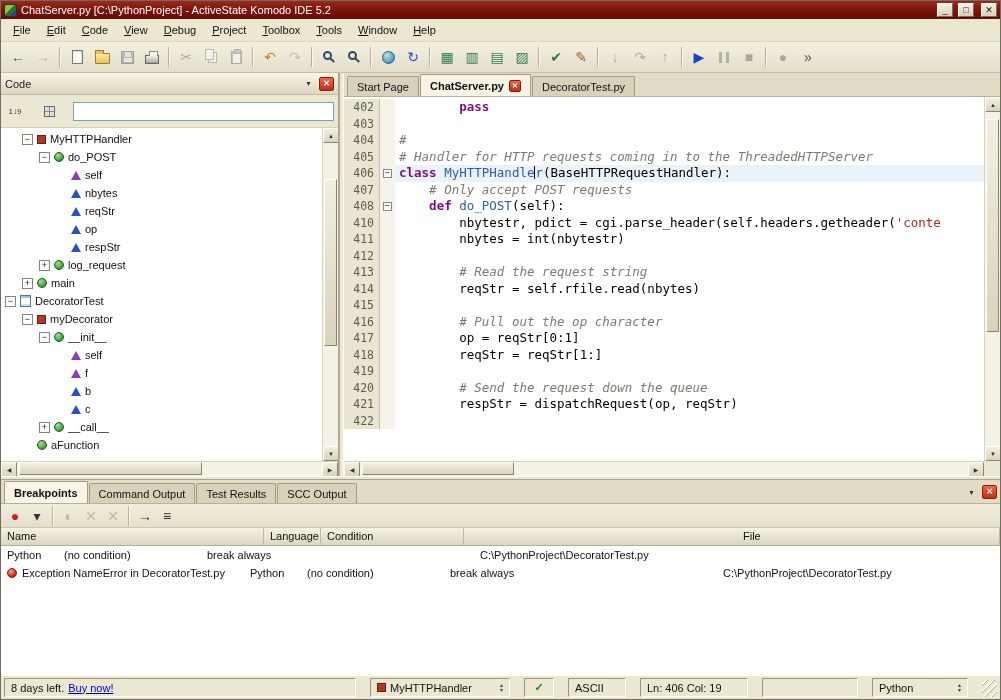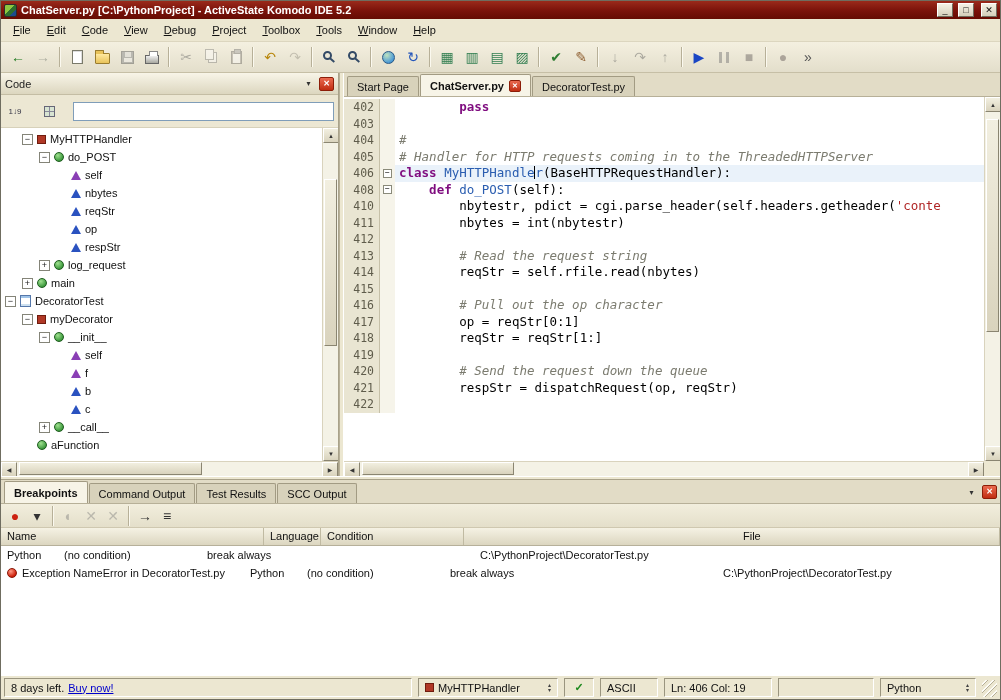--- a/index.html
+++ b/index.html
@@ -3,21 +3,21 @@
 <meta charset="utf-8">
 <style>
   *{margin:0;padding:0;box-sizing:border-box;}
   html,body{width:1001px;height:700px;overflow:hidden;}
   body{font-family:"Liberation Sans",sans-serif;font-size:11px;background:#ece7d1;color:#111;}
   .window{width:1001px;height:700px;border:1px solid #6f6d60;display:flex;flex-direction:column;background:#ece7d1;}
 
   
   .titlebar{height:18px;flex:none;background:linear-gradient(180deg,#9a2a1b,#7a120a 55%,#650b02);display:flex;align-items:center;padding:0 3px;gap:4px;}
   .title-icon{width:13px;height:13px;flex:none;border:1px solid #2c2c2c;border-radius:2px;background:linear-gradient(135deg,#8cc63f 0 45%,#2d6f2d 45% 70%,#1c4d8c 70%);}
-  .title-text{flex:1;color:#fff;font-weight:bold;font-size:11px;white-space:nowrap;overflow:hidden;}
+  .title-text{flex:1;color:#fff;font-weight:normal;font-size:11px;white-space:nowrap;overflow:hidden;}
   .win-btn{width:16px;height:14px;flex:none;background:linear-gradient(#f4f1e4,#d5cfba);border:1px solid;border-color:#fff #6f6d5e #6f6d5e #fff;font-size:9px;line-height:12px;text-align:center;color:#111;margin-left:1px;}
   .win-btn.close{margin-left:3px;}
 
   
   .menubar{height:23px;flex:none;display:flex;align-items:center;padding:0 4px;background:#ece7d1;border-bottom:1px solid #dcd6bf;}
   .menu-item{display:inline-block;padding:4px 8px;cursor:default;}
   .menu-item::first-letter{text-decoration:underline;}
 
   
   .toolbar{height:31px;flex:none;display:flex;align-items:center;padding:0 5px;gap:1px;background:linear-gradient(#f4f0e0,#e3decb);border-bottom:1px solid #c6bfa6;}
@@ -115,21 +115,21 @@
   .bp-table-header{height:18px;flex:none;display:flex;background:linear-gradient(#f5f2e4,#dcd6c0);border-bottom:1px solid #b6b09a;}
   .th{border-right:1px solid #c0baa2;padding:2px 6px;white-space:nowrap;overflow:hidden;}
   .th-flex{flex:1;}
   .bp-table-body{flex:1;background:#fff;overflow:hidden;}
   .tr{height:18px;display:flex;align-items:center;}
   .td{padding:0 6px;white-space:nowrap;overflow:hidden;display:flex;align-items:center;gap:5px;flex:none;}
   .td-flex{flex:1;}
   .bp-ic{width:10px;height:10px;flex:none;border-radius:50%;background:radial-gradient(circle at 35% 30%,#ff9a85,#cc1f0a 70%);border:1px solid #8a1505;}
 
   
-  .statusbar{height:24px;flex:none;display:flex;align-items:center;gap:6px;padding:2px 3px;background:#ece7d1;border-top:1px solid #fff;}
+  .statusbar{height:24px;flex:none;display:flex;align-items:center;gap:14px;padding:2px 3px;background:#ece7d1;border-top:1px solid #fff;}
   .sseg{height:19px;border:1px solid;border-color:#9a957f #fff #fff #9a957f;display:flex;align-items:center;gap:4px;padding:0 6px;white-space:nowrap;overflow:hidden;}
   .sseg.grow{flex:1;}
   .buy-link{color:#0000cc;text-decoration:underline;cursor:pointer;}
   .spin{display:flex;flex-direction:column;font-size:6px;line-height:5px;color:#444;margin-left:2px;}
   .s-class-ic{width:9px;height:9px;background:#b03826;border:1px solid #701c0e;flex:none;}
   .s-check{color:#1f8a1f;font-weight:bold;font-size:11px;}
   .grip{width:15px;height:17px;align-self:flex-end;background:repeating-linear-gradient(-45deg,transparent 0 3px,#b5ae96 3px 4px,#fdfcf6 4px 5px);}
 </style>
 </head>
 <body>
@@ -403,20 +403,21 @@
           <span class="sb-track">
               <span class="sb-thumb" style="top:2%;height:64%;"></span>
             </span>
           <span class="sb-btn">▼</span>
         </div>
       <div class="cl"><span class="ln">402</span><span class="fold"></span><span class="ctext"><span class="c-p">        </span><span class="c-k">pass</span></span></div>
           <div class="cl"><span class="ln">403</span><span class="fold"></span><span class="ctext"></span></div>
           <div class="cl"><span class="ln">404</span><span class="fold"></span><span class="ctext"><span class="c-c">#</span></span></div>
           <div class="cl"><span class="ln">405</span><span class="fold"></span><span class="ctext"><span class="c-c"># Handler for HTTP requests coming in to the ThreadedHTTPServer</span></span></div>
           <div class="cl cur"><span class="ln">406</span><span class="fold"><span class="fbox">−</span></span><span class="ctext"><span class="c-k">class </span><span class="c-n">MyHTTPHandle</span><span class="caret"></span><span class="c-n">r</span><span class="c-p">(BaseHTTPRequestHandler):</span></span></div>
+          <div class="cl"><span class="ln">407</span><span class="fold"></span><span class="ctext"><span class="c-p">    </span><span class="c-c"># Only accept POST requests</span></span></div>
           <div class="cl"><span class="ln">408</span><span class="fold"><span class="fbox">−</span></span><span class="ctext"><span class="c-p">    </span><span class="c-k">def </span><span class="c-n">do_POST</span><span class="c-p">(self):</span></span></div>
           <div class="cl"><span class="ln">410</span><span class="fold"></span><span class="ctext"><span class="c-p">        </span><span class="c-p">nbytestr, pdict = cgi.parse_header(self.headers.getheader(</span><span class="c-s">'conte</span></span></div>
           <div class="cl"><span class="ln">411</span><span class="fold"></span><span class="ctext"><span class="c-p">        </span><span class="c-p">nbytes = int(nbytestr)</span></span></div>
           <div class="cl"><span class="ln">412</span><span class="fold"></span><span class="ctext"></span></div>
           <div class="cl"><span class="ln">413</span><span class="fold"></span><span class="ctext"><span class="c-p">        </span><span class="c-c"># Read the request string</span></span></div>
           <div class="cl"><span class="ln">414</span><span class="fold"></span><span class="ctext"><span class="c-p">        </span><span class="c-p">reqStr = self.rfile.read(nbytes)</span></span></div>
           <div class="cl"><span class="ln">415</span><span class="fold"></span><span class="ctext"></span></div>
           <div class="cl"><span class="ln">416</span><span class="fold"></span><span class="ctext"><span class="c-p">        </span><span class="c-c"># Pull out the op character</span></span></div>
           <div class="cl"><span class="ln">417</span><span class="fold"></span><span class="ctext"><span class="c-p">        </span><span class="c-p">op = reqStr[0:1]</span></span></div>
           <div class="cl"><span class="ln">418</span><span class="fold"></span><span class="ctext"><span class="c-p">        </span><span class="c-p">reqStr = reqStr[1:]</span></span></div>

